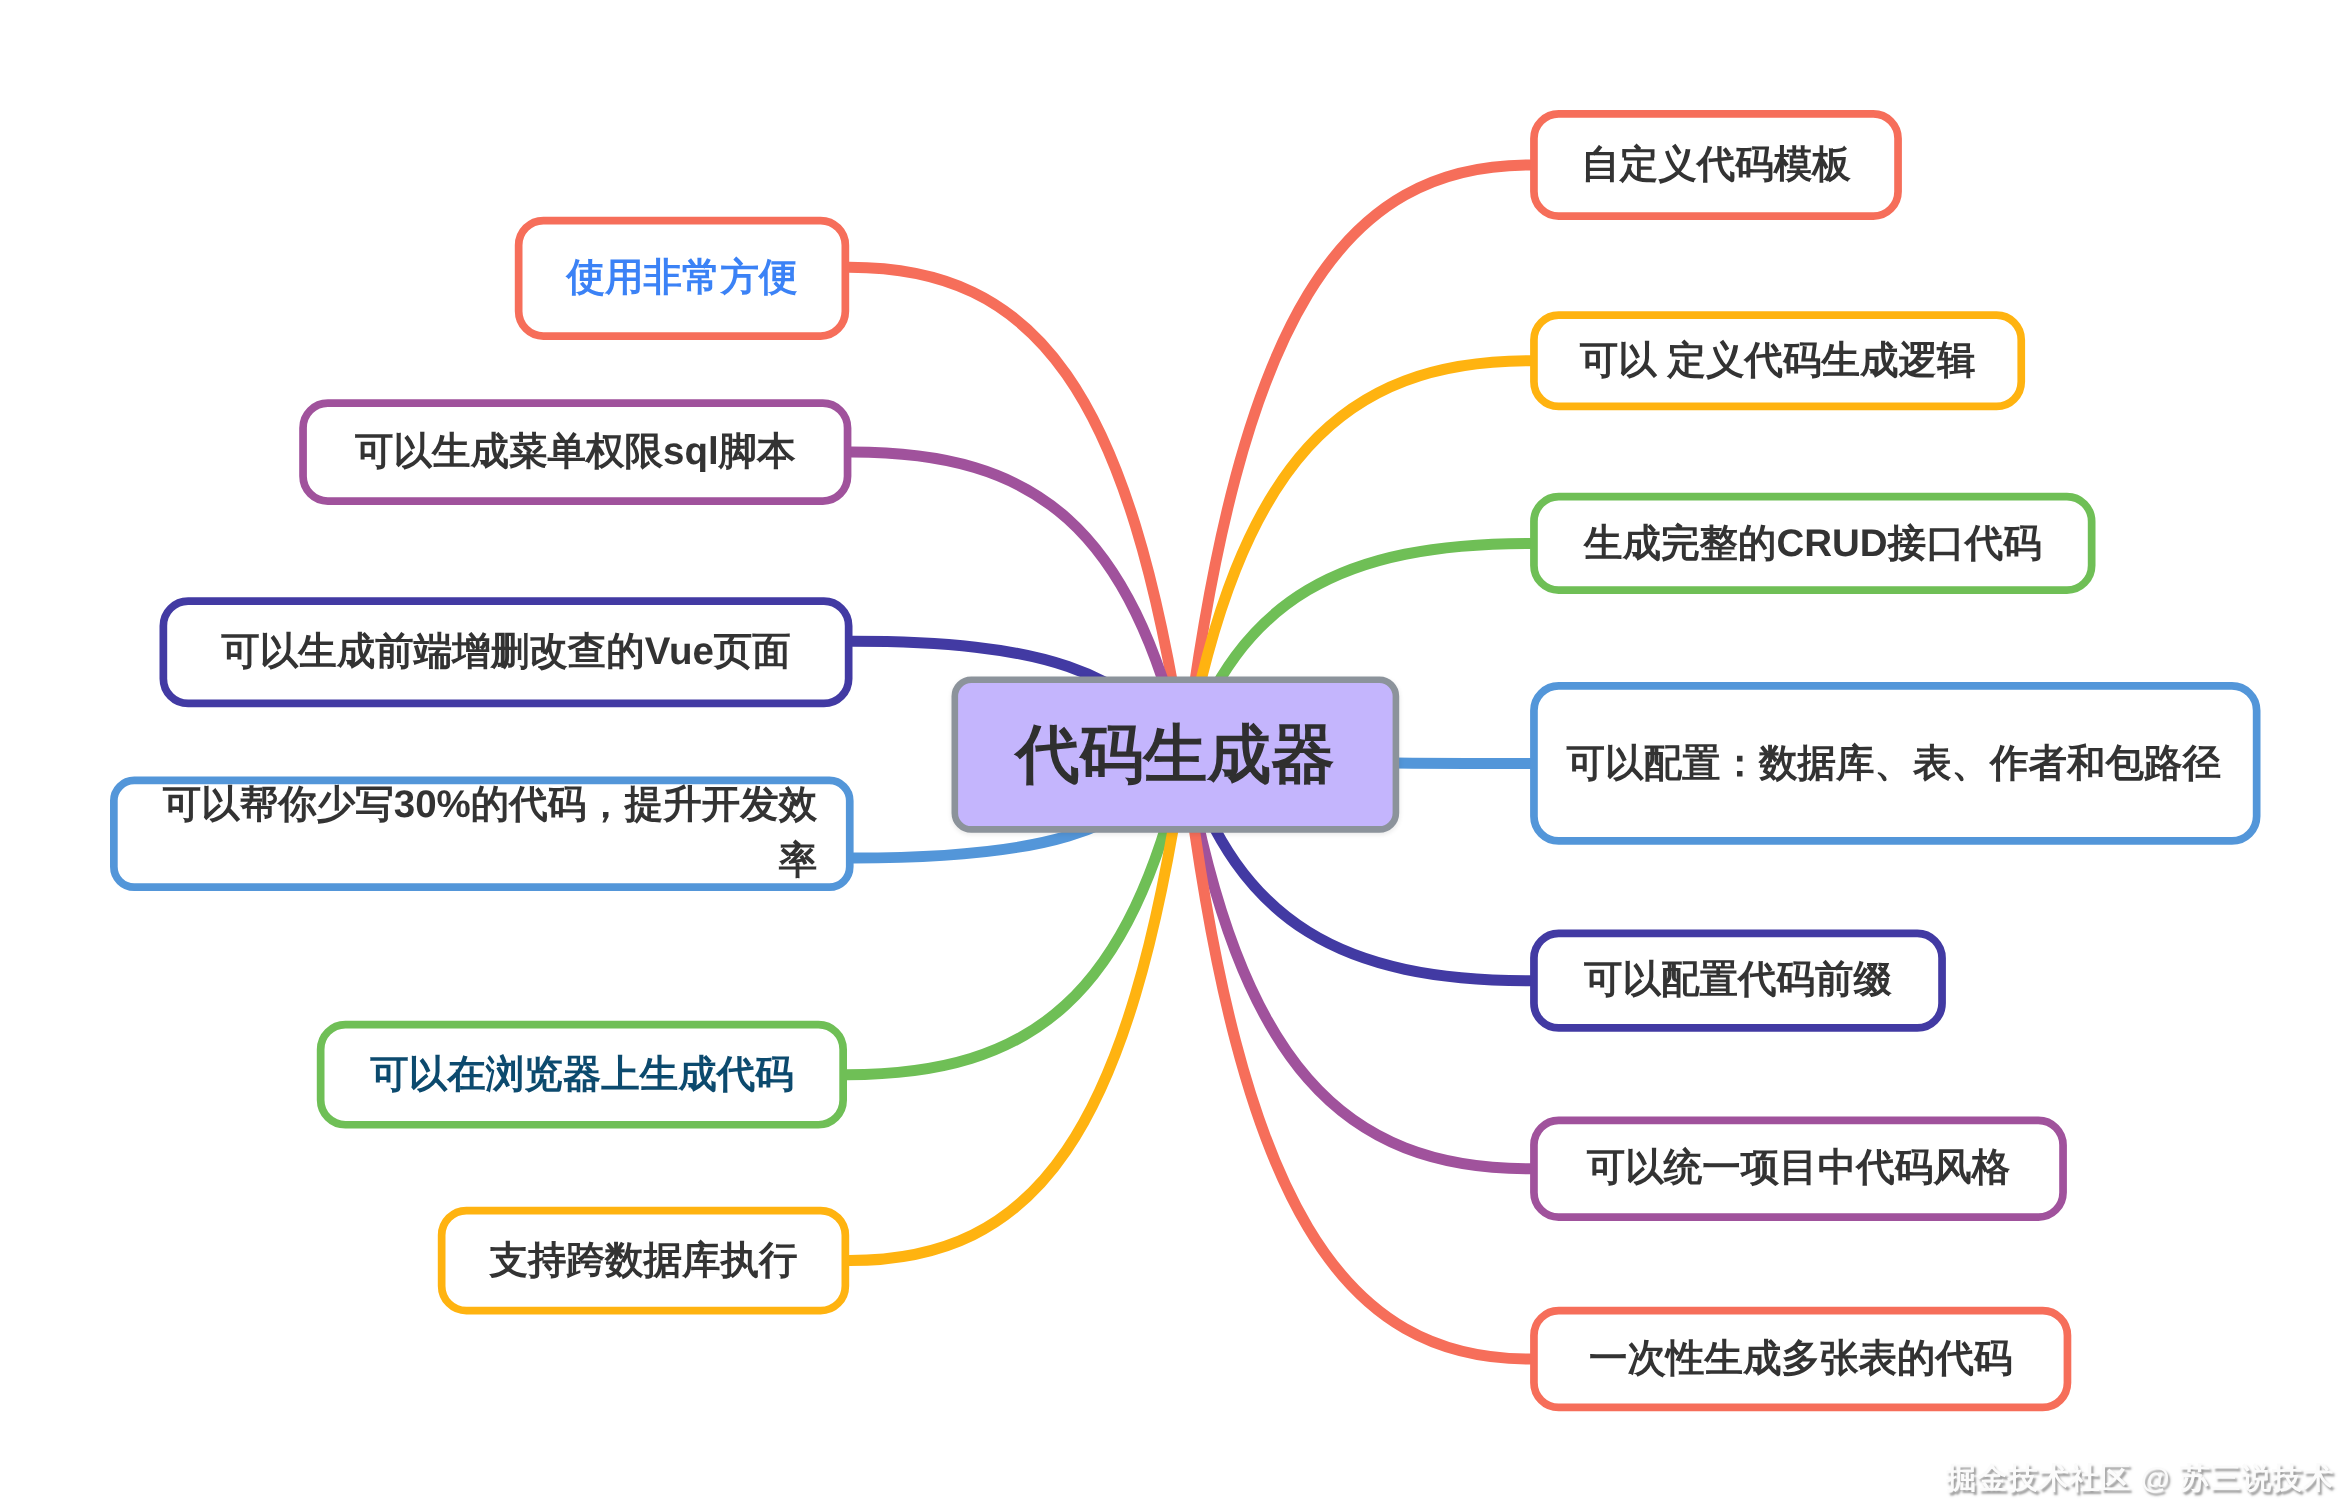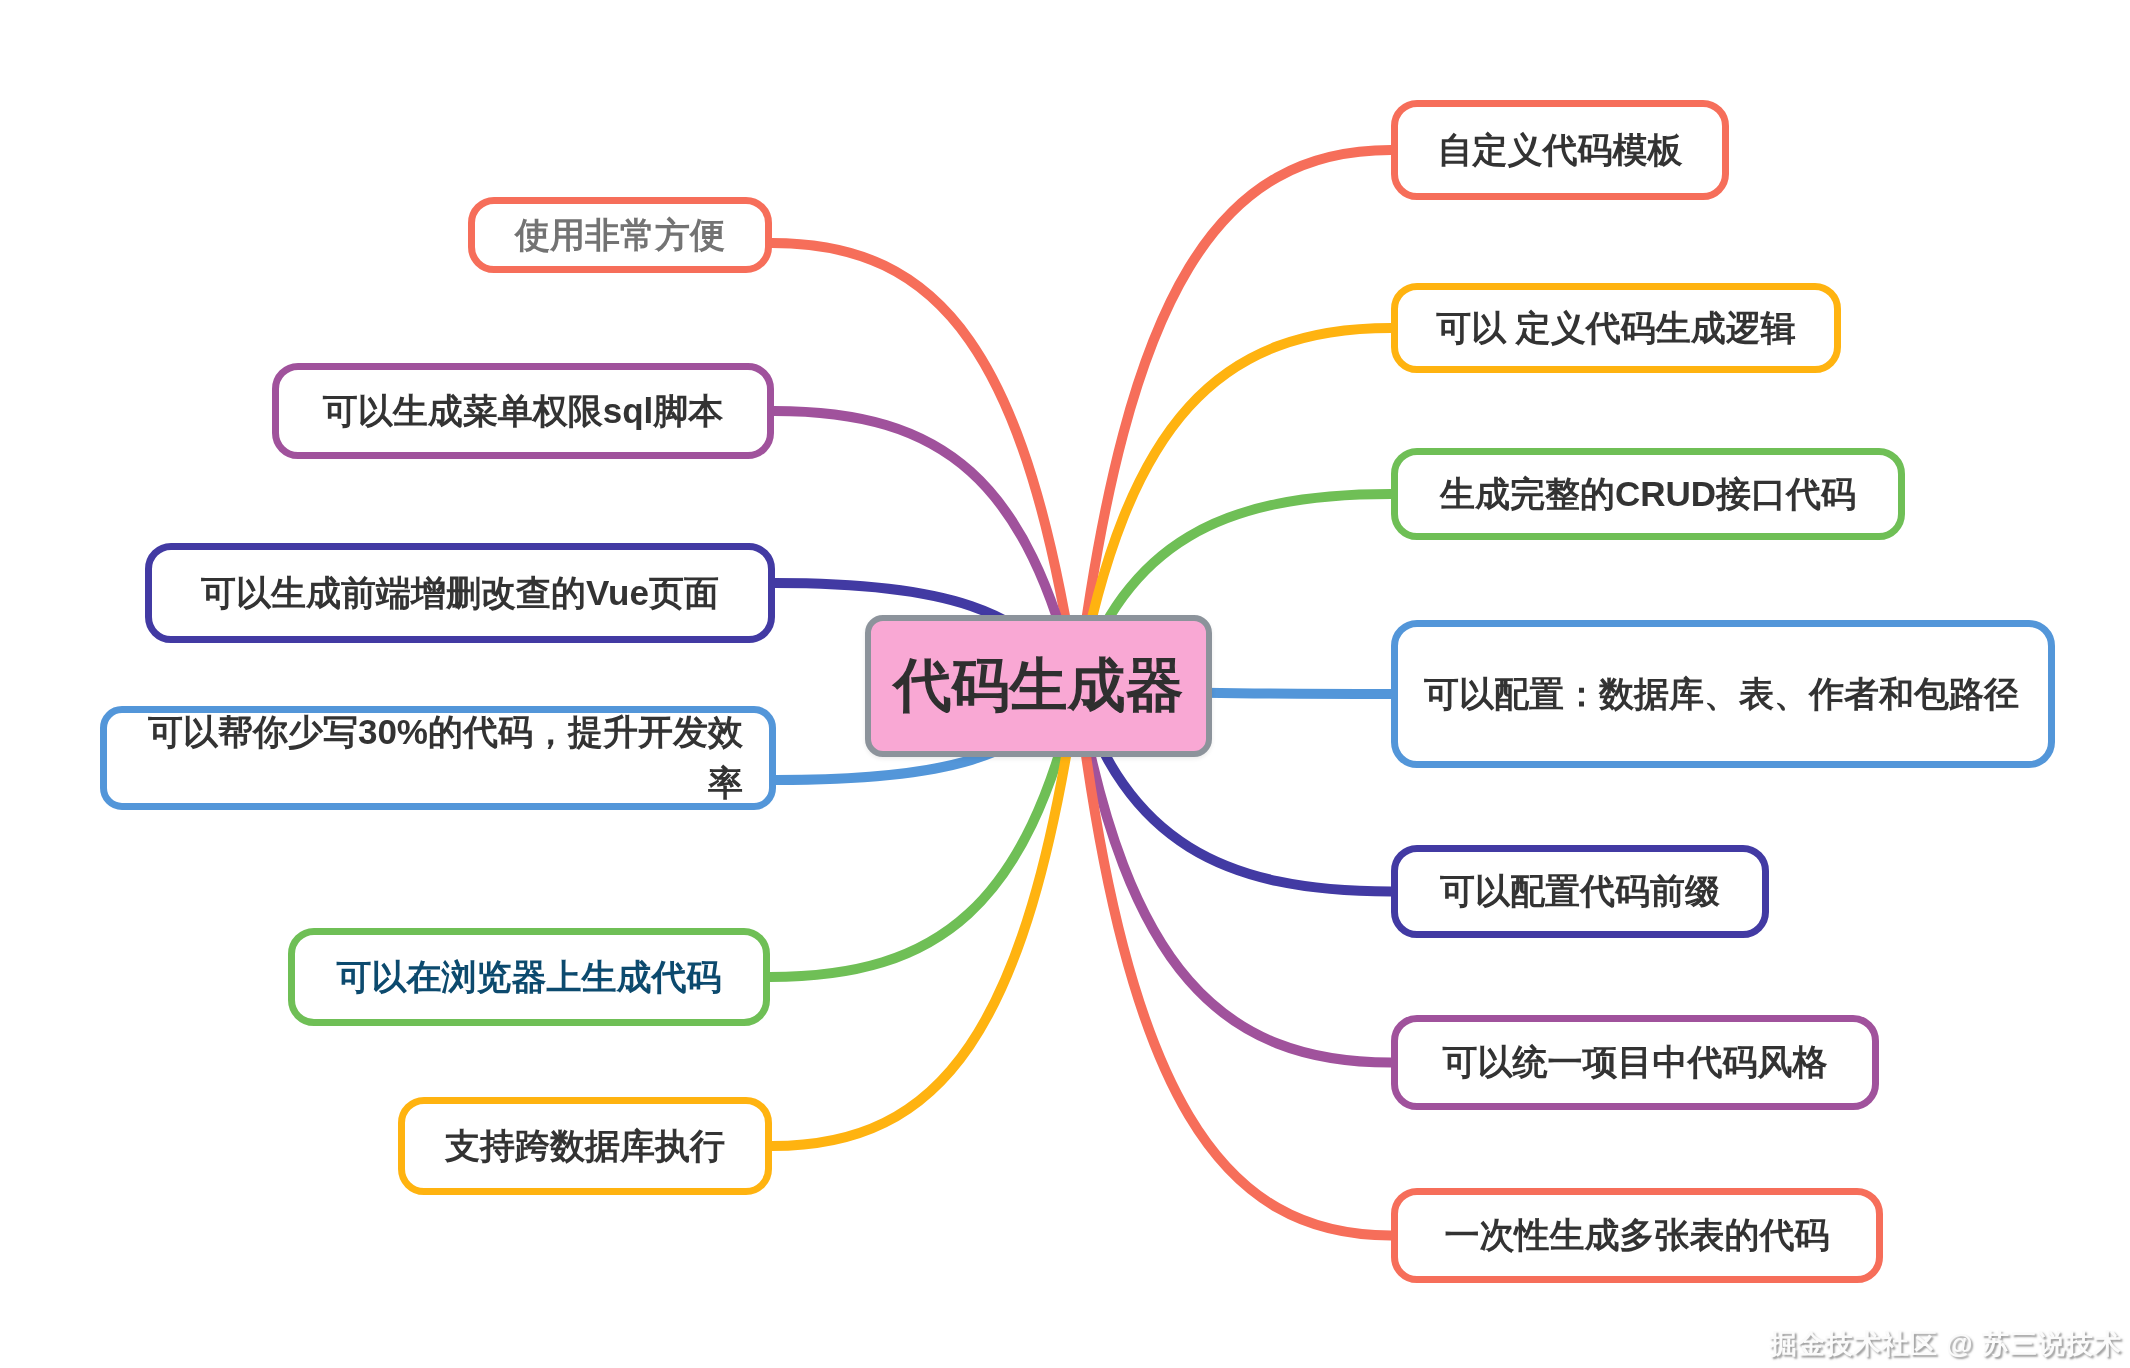--- a/index.html
+++ b/index.html
@@ -44,23 +44,23 @@
     padding: 0 18px;
   }
   .node.multiline {
     justify-content: flex-start;
     text-align: right;
     padding: 12px 26px;
   }
   .root-node {
     position: absolute;
     left: 865px; top: 615px;
-    width: 347px; height: 142px;
+    width: 407px; height: 142px;
     box-sizing: border-box;
-    background: #f9a8d4;
+    background: #c4b5fd;
     border: 6px solid #8C939B;
     border-radius: 18px;
     display: flex;
     align-items: center;
     justify-content: center;
     z-index: 3;
     color: #2f2f2f;
     font-size: 58px;
     font-weight: 700;
     box-shadow: 0 2px 4px rgba(0,0,0,0.08);
@@ -95,21 +95,21 @@
       <path d="M 1077 688 C 1127 840.625, 1221 891.5, 1391 891.5" stroke="#423AA3"></path>
       <path d="M 1077 688 C 1127 968.875, 1221 1062.5, 1391 1062.5" stroke="#A0529C"></path>
       <path d="M 1077 688 C 1127 1098.625, 1221 1235.5, 1391 1235.5" stroke="#F66E5A"></path>
     </svg>
 
   <div class="root-node">
     <span>代码生成器</span>
   </div>
 
   <div class="watermark">掘金技术社区 @ 苏三说技术</div>
-<div class="node" style="left: 468px; top: 197px; width: 304px; height: 76px; border-color: rgb(246, 110, 90); color: #737373;">
+<div class="node" style="left: 468px; top: 197px; width: 304px; height: 112px; border-color: rgb(246, 110, 90); color: #3b82f6;">
       <span>使用非常方便</span>
     </div>
     <div class="node" style="left: 272px; top: 363px; width: 502px; height: 96px; border-color: rgb(160, 82, 156); color: rgb(51, 51, 51);">
       <span>可以生成菜单权限sql脚本</span>
     </div>
     <div class="node" style="left: 145px; top: 533px; width: 630px; height: 100px; border-color: rgb(66, 58, 163); color: rgb(51, 51, 51); margin-top: 10px;">
       <span>可以生成前端增删改查的Vue页面</span>
     </div>
     <div class="node multiline" style="left: 100px; top: 706px; width: 676px; height: 104px; border-color: rgb(83, 150, 217); color: rgb(51, 51, 51); border-radius: 22px;">
       <span>可以帮你少写30%的代码，提升开发效率</span>

